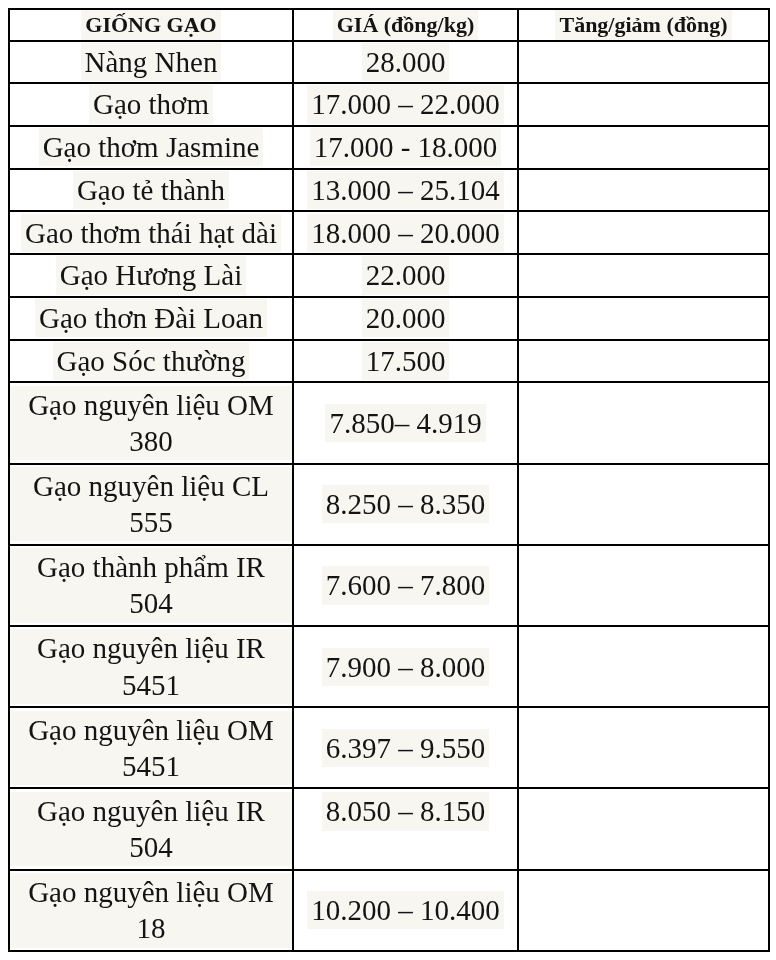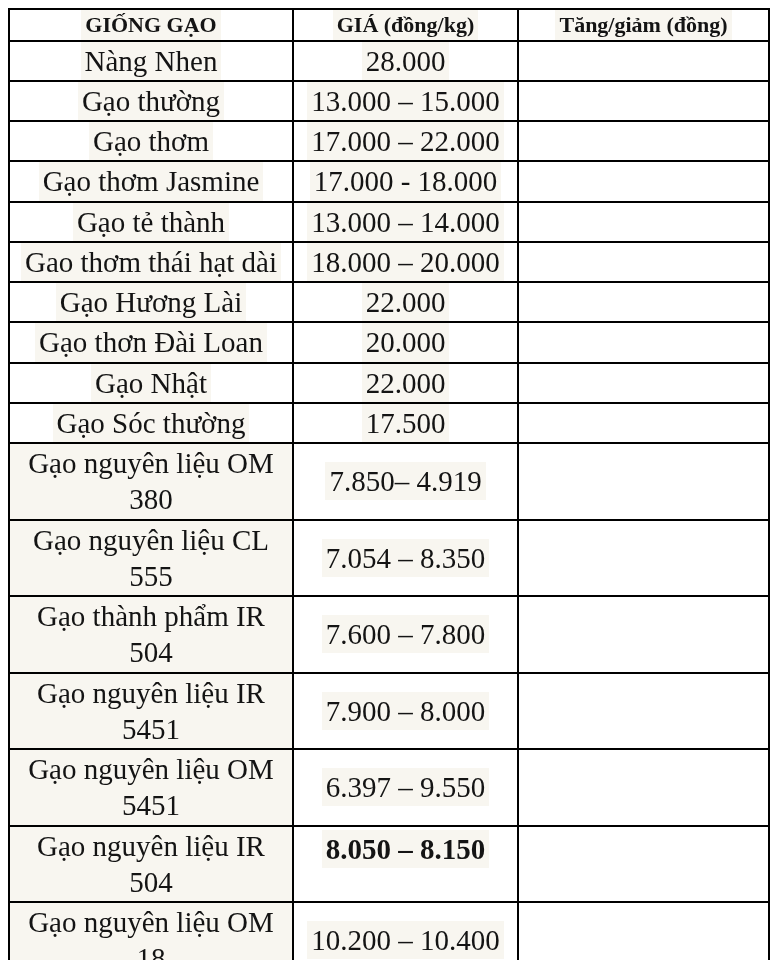--- a/index.html
+++ b/index.html
@@ -43,21 +43,20 @@
   .hl {
     background: var(--hl, #f8f6f0);
     padding: 1px 4px;
     display: inline-block;
   }
   td.price-top {
     vertical-align: top;
   }
   td.price-top .hl {
     margin-top: 3px;
-    font-weight: bold;
   }
 </style>
 </head>
 <body>
 
 <div class="table-wrap">
   <table class="price-table">
     <colgroup>
       <col class="c1">
         <col class="c2">
@@ -80,29 +79,20 @@
   <tr>
     <td class="variety-cell">
       <span class="hl">Nàng Nhen</span>
     </td>
     <td class="price-cell">
       <span class="hl">28.000</span>
     </td>
     <td class="change-cell"></td>
   </tr>
 
-  <tr>
-    <td class="variety-cell">
-      <span class="hl">Gạo thường</span>
-    </td>
-    <td class="price-cell">
-      <span class="hl">13.000 – 15.000</span>
-    </td>
-    <td class="change-cell"></td>
-  </tr>
 
   <tr>
     <td class="variety-cell">
       <span class="hl">Gạo thơm</span>
     </td>
     <td class="price-cell">
       <span class="hl">17.000 – 22.000</span>
     </td>
     <td class="change-cell"></td>
   </tr>
@@ -116,21 +106,21 @@
     </td>
     <td class="change-cell"></td>
   </tr>
 
 
   <tr>
     <td class="variety-cell">
       <span class="hl">Gạo tẻ thành</span>
     </td>
     <td class="price-cell">
-      <span class="hl">13.000 – 14.000</span>
+      <span class="hl">13.000 – 25.104</span>
     </td>
     <td class="change-cell"></td>
   </tr>
 
   <tr>
     <td class="variety-cell">
       <span class="hl">Gao thơm thái hạt dài</span>
     </td>
     <td class="price-cell">
       <span class="hl">18.000 – 20.000</span>
@@ -151,29 +141,20 @@
   <tr>
     <td class="variety-cell">
       <span class="hl">Gạo thơn Đài Loan</span>
     </td>
     <td class="price-cell">
       <span class="hl">20.000</span>
     </td>
     <td class="change-cell"></td>
   </tr>
 
-  <tr>
-    <td class="variety-cell">
-      <span class="hl">Gạo Nhật</span>
-    </td>
-    <td class="price-cell">
-      <span class="hl">22.000</span>
-    </td>
-    <td class="change-cell"></td>
-  </tr>
 
   <tr>
     <td class="variety-cell">
       <span class="hl">Gạo Sóc thường</span>
     </td>
     <td class="price-cell">
       <span class="hl">17.500</span>
     </td>
     <td class="change-cell"></td>
   </tr>
@@ -186,21 +167,21 @@
       <span class="hl">7.850– 4.919</span>
     </td>
     <td class="change-cell"></td>
   </tr>
 
   <tr>
     <td class="variety-cell">
       <span class="hl">Gạo nguyên liệu CL 555</span>
     </td>
     <td class="price-cell">
-      <span class="hl">7.054 – 8.350</span>
+      <span class="hl">8.250 – 8.350</span>
     </td>
     <td class="change-cell"></td>
   </tr>
 
   <tr>
     <td class="variety-cell">
       <span class="hl">Gạo thành phẩm IR 504</span>
     </td>
     <td class="price-cell">
       <span class="hl">7.600 – 7.800</span>

